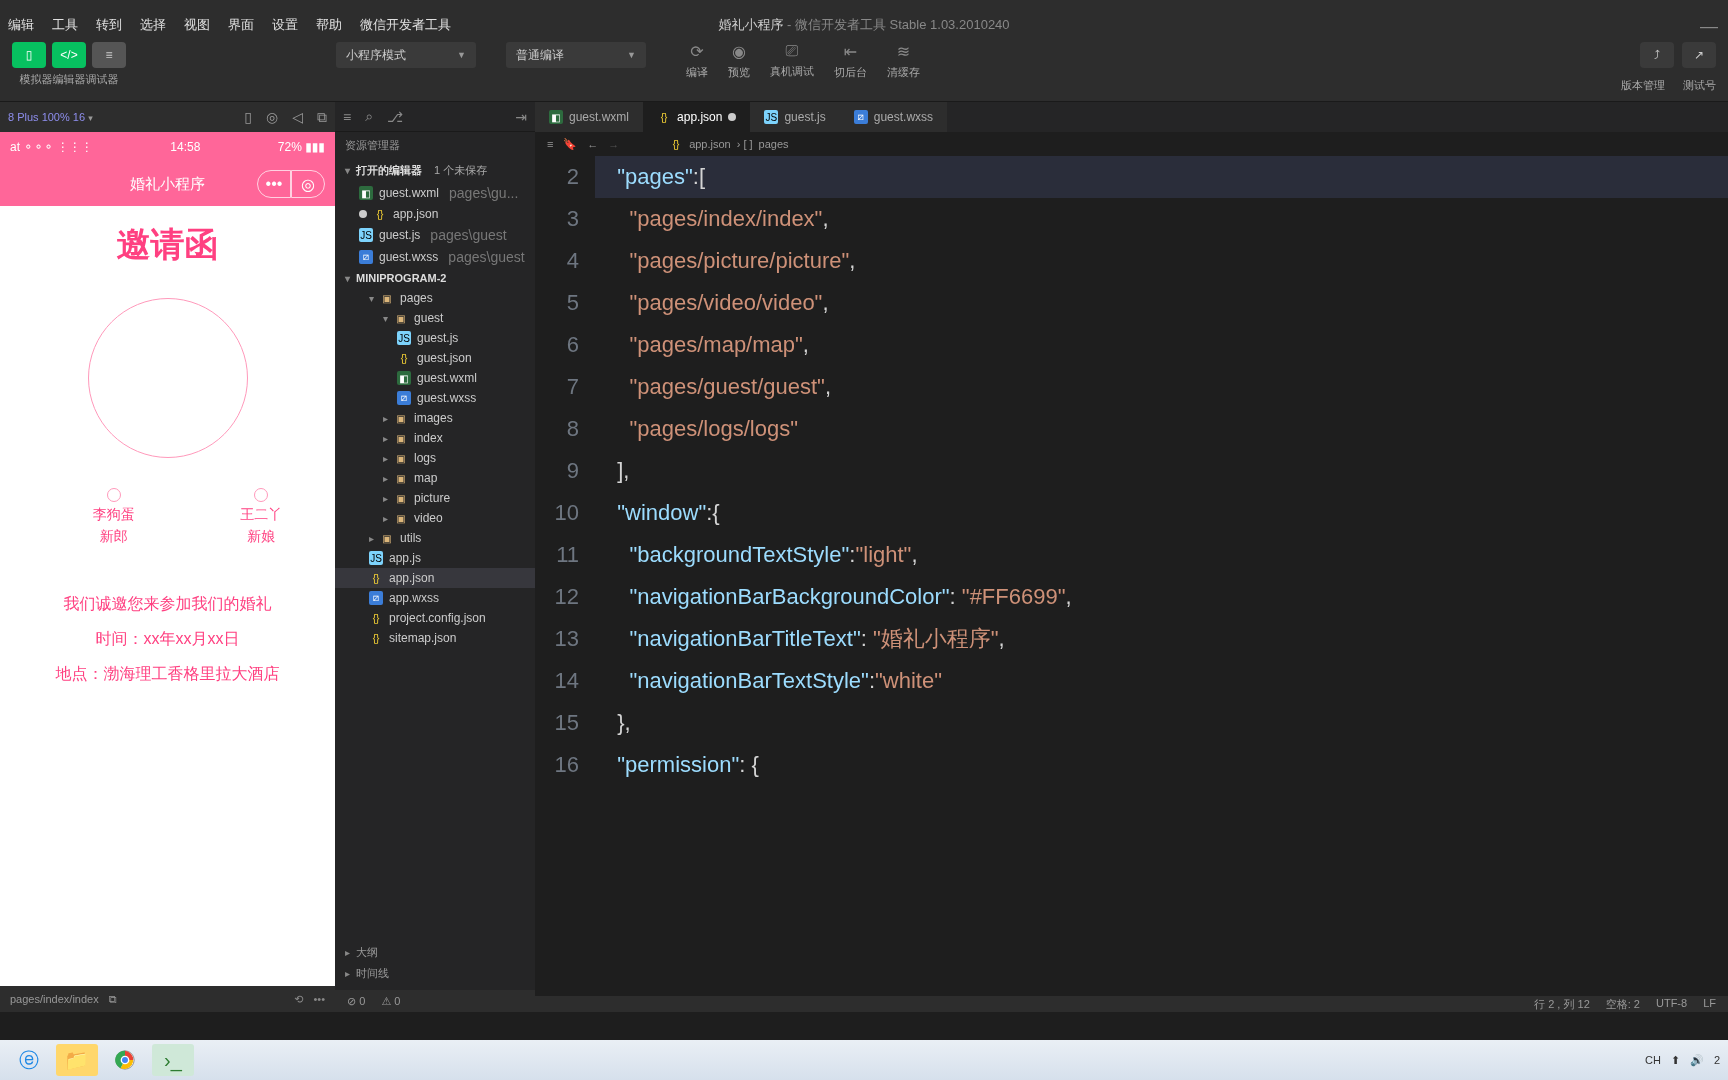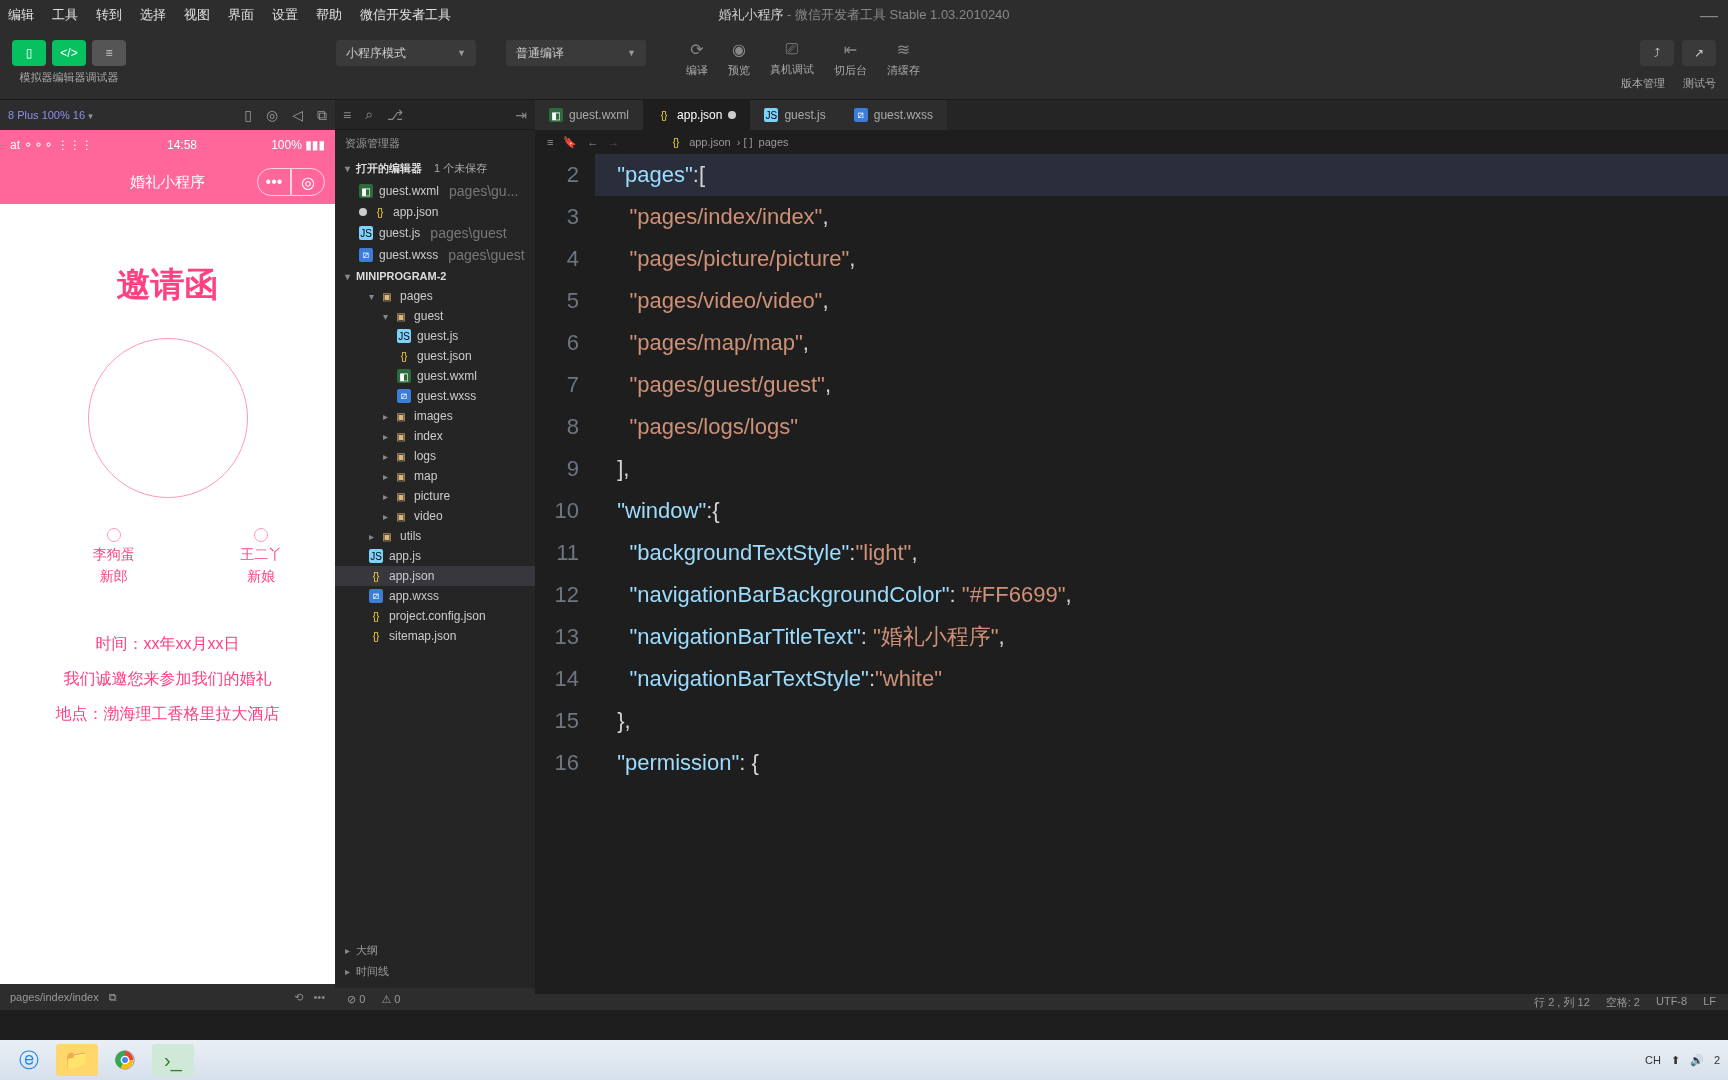--- a/index.html
+++ b/index.html
@@ -1,17 +1,17 @@
 <!DOCTYPE html>
 <html><head>
 <meta charset="utf-8">
 <style>
 * { margin: 0; padding: 0; box-sizing: border-box; font-family: -apple-system, "Microsoft YaHei", sans-serif; }
 body { background: #1e1e1e; color: #ccc; width: 1728px; height: 1080px; overflow: hidden; position: relative; }
-.topbar { height: 30px; background: #2d2d2d; display: flex; align-items: center; font-size: 13px; padding: 0 8px; }
+.topbar { height: 30px; background: #2d2d2d; display: flex; font-size: 13px; padding: 16px 8px; }
 .menu { display: flex; gap: 18px; color: #e0e0e0; }
 .menu span { cursor: pointer; }
 .title-center { position: absolute; left: 50%; transform: translateX(-50%); color: #888; }
 .title-center b { color: #ccc; font-weight: normal; }
 .win-min { position: absolute; right: 10px; color: #888; font-size: 18px; }
 .toolbar { height: 70px; background: #2d2d2d; display: flex; align-items: flex-start; padding: 10px 12px 0; gap: 10px; border-bottom: 1px solid #1a1a1a; }
 .tbgroup { display: flex; flex-direction: column; align-items: center; gap: 4px; }
 .tbrow { display: flex; gap: 6px; }
 .tbtn { height: 26px; min-width: 34px; border-radius: 4px; display: flex; align-items: center; justify-content: center; cursor: pointer; font-size: 12px; }
 .tbtn.green { background: #07c160; color: #fff; }
@@ -32,21 +32,21 @@
 .sim-top { height: 30px; display: flex; align-items: center; padding: 0 8px; font-size: 11px; color: #999; gap: 10px; }
 .sim-top .device { color: #8e8eed; }
 .sim-top .dots { margin-left: auto; display: flex; gap: 14px; font-size: 14px; }
 .phone { flex: 1; background: #fff; margin: 0; position: relative; overflow: hidden; }
 .phone-status { height: 30px; background: #ff6699; color: #fff; display: flex; align-items: center; justify-content: space-between; padding: 0 10px; font-size: 12px; }
 .phone-nav { height: 44px; background: #ff6699; color: #fff; display: flex; align-items: center; justify-content: center; font-size: 15px; position: relative; }
 .phone-nav .capsule { position: absolute; right: 10px; display: flex; gap: 0; }
 .capsule span { width: 34px; height: 28px; border: 1px solid rgba(255,255,255,0.7); display: flex; align-items: center; justify-content: center; font-size: 16px; }
 .capsule span:first-child { border-radius: 14px 0 0 14px; }
 .capsule span:last-child { border-radius: 0 14px 14px 0; }
-.phone-body { padding: 58px 20px; text-align: center; color: #ff4081; }
+.phone-body { padding: 16px 20px; text-align: center; color: #ff4081; }
 .invite-title { font-size: 34px; font-weight: bold; margin-bottom: 30px; font-family: serif; }
 .circle { width: 160px; height: 160px; border: 1.5px solid #ff99bb; border-radius: 50%; margin: 0 auto 30px; }
 .names { display: flex; justify-content: space-around; margin-bottom: 40px; }
 .name-block { font-size: 14px; display: flex; flex-direction: column; align-items: center; gap: 4px; margin-left: 40px; }
 .name-block .dot { width: 14px; height: 14px; border: 1.5px solid #ff99bb; border-radius: 50%; }
 .invite-text { font-size: 16px; line-height: 2.2; }
 .explorer { width: 200px; background: #252526; display: flex; flex-direction: column; font-size: 12px; color: #ccc; }
 .exp-top { height: 30px; display: flex; align-items: center; padding: 0 8px; gap: 14px; color: #888; font-size: 14px; border-bottom: 1px solid #1a1a1a; }
 .exp-top .right { margin-left: auto; }
 .exp-header { padding: 6px 10px; color: #999; font-size: 11px; }
@@ -183,21 +183,21 @@
         <span>▯</span>
         <span>◎</span>
         <span>◁</span>
         <span>⧉</span>
       </span>
     </div>
     <div class="phone">
       <div class="phone-status">
         <span><span>at</span> ⚬⚬⚬ ⋮⋮⋮</span>
         <span>14:58</span>
-        <span><span>100%</span> ▮▮▮</span>
+        <span><span>72%</span> ▮▮▮</span>
       </div>
       <div class="phone-nav">
         <span>婚礼小程序</span>
         <div class="capsule">
             <span>•••</span>
             <span>◎</span>
           </div>
       </div>
       <div class="phone-body">
         <div class="invite-title">邀请函</div>
@@ -208,22 +208,22 @@
             <span>李狗蛋</span>
             <span>新郎</span>
           </div>
           <div class="name-block">
             <span class="dot"></span>
             <span>王二丫</span>
             <span>新娘</span>
           </div>
         </div>
         <div class="invite-text">
+          <div>我们诚邀您来参加我们的婚礼</div>
           <div>时间：xx年xx月xx日</div>
-          <div>我们诚邀您来参加我们的婚礼</div>
           <div>地点：渤海理工香格里拉大酒店</div>
         </div>
       </div>
     </div>
     <div class="sim-bottom">
       <span>pages/index/index</span>
       <span>⧉</span>
       <span class="r">
         <span>⟲</span>
         <span>•••</span>

